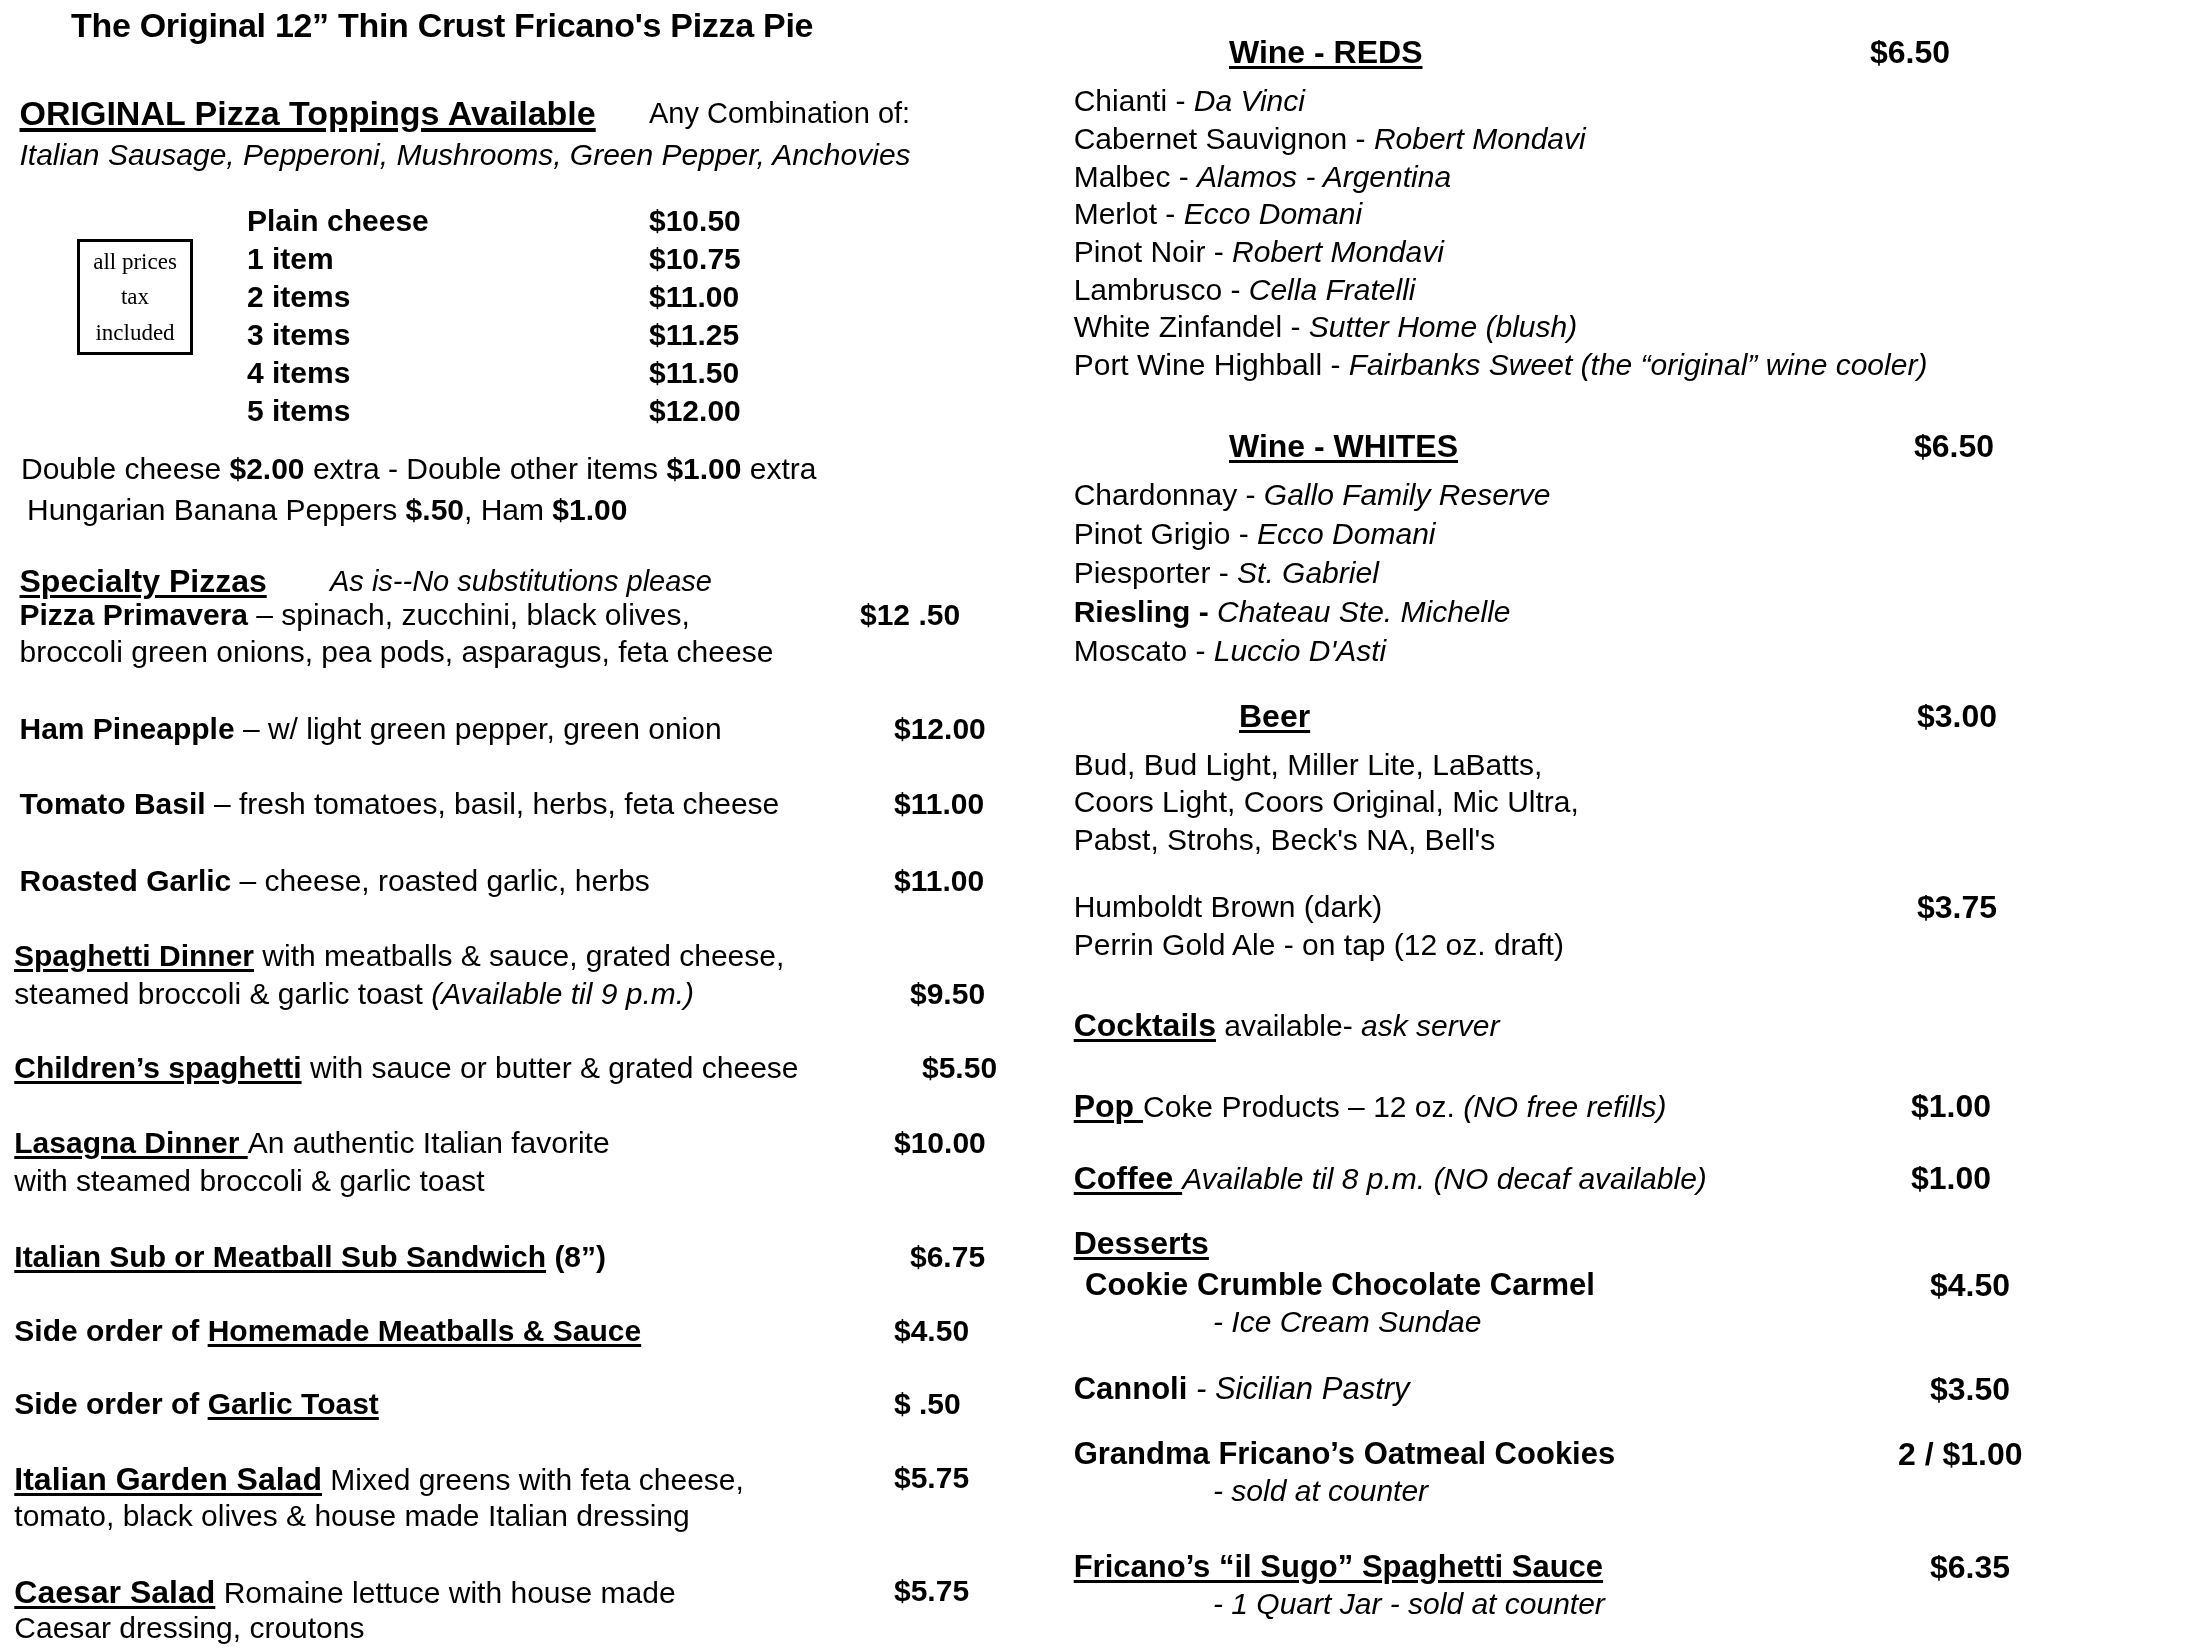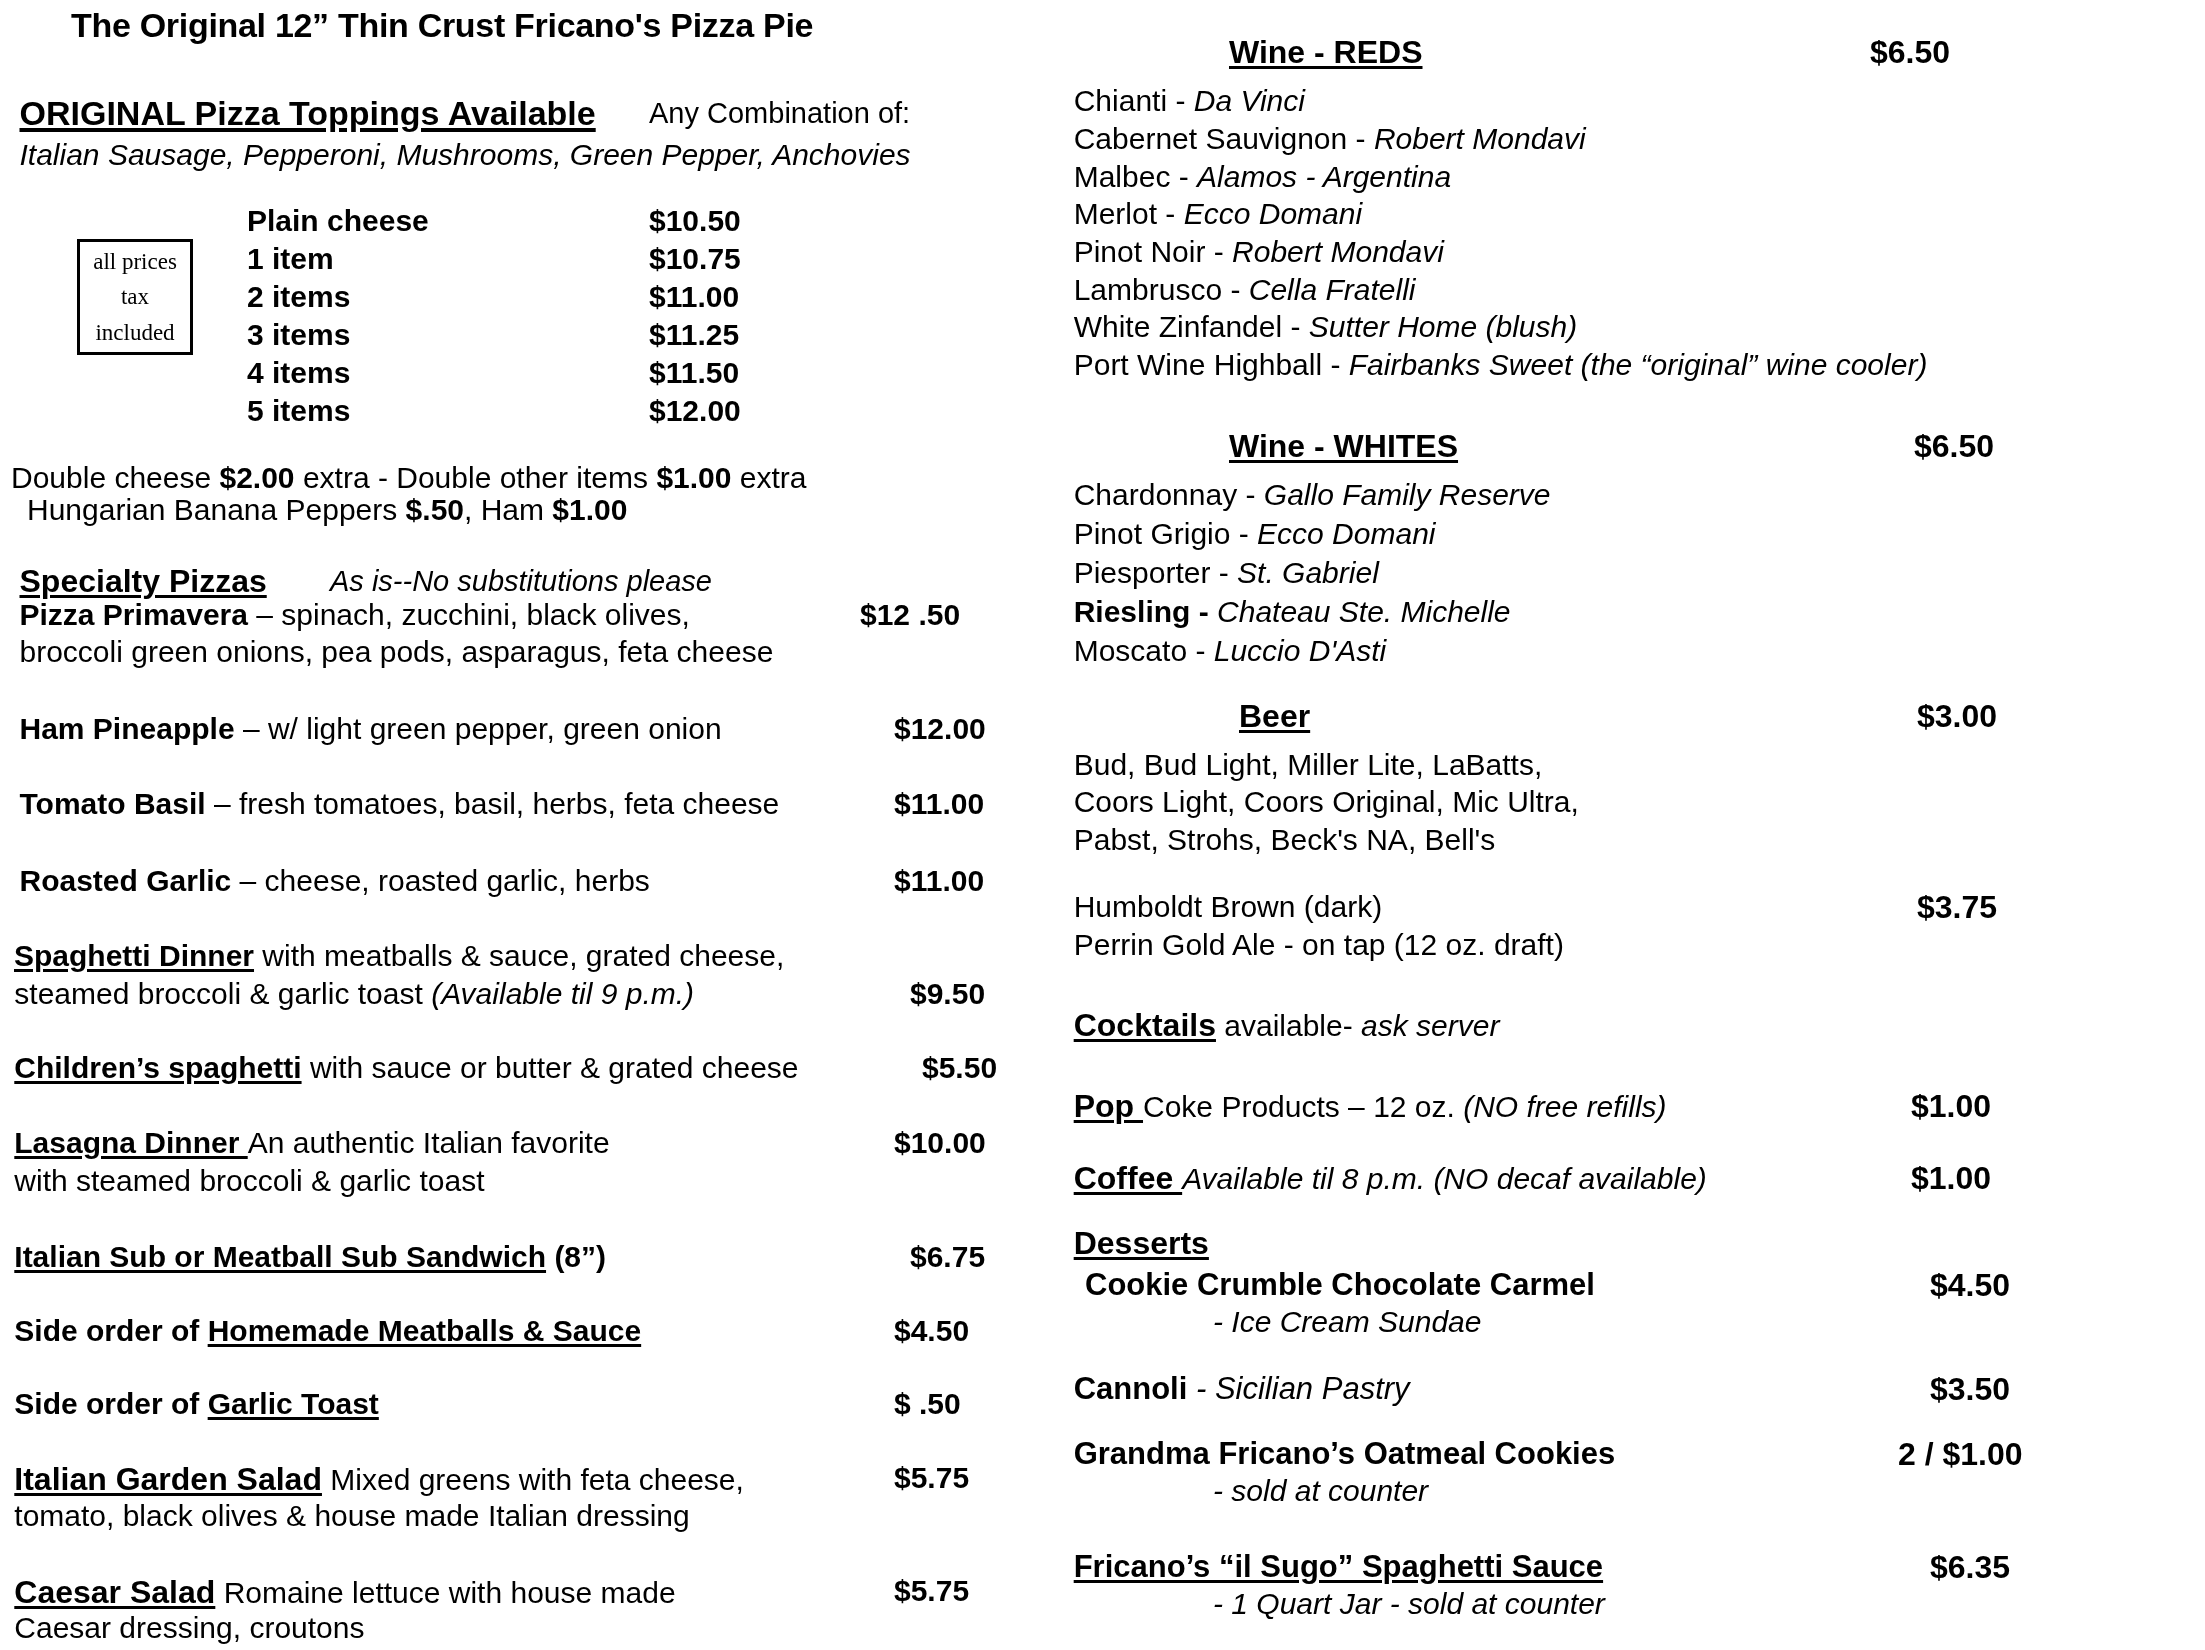--- a/index.html
+++ b/index.html
@@ -95,21 +95,21 @@
   #price-table .row {
     display: flex;
     font-size: 30px;
     font-weight: bold;
     height: 38px;
     align-items: flex-start;
   }
   #price-table .lbl { width: 402px; }
   #price-table .amt { width: 208px; }
 
-  #dbl1 { left: 11px; top: 454px; font-size: 30px; margin-top: 9px; }
+  #dbl1 { left: 21px; top: 454px; font-size: 30px; }
   #dbl2 { left: 27px; top: 495px; font-size: 30px; }
 
   #spec-head { left: 19.5px; top: 565px; font-size: 32px; font-weight: bold; }
   #spec-sub  { left: 330px; top: 567px; font-size: 29px; font-style: italic; }
 
   .item { position: absolute; font-size: 30px; }
   .item .nm { font-weight: bold; }
   .price  { position: absolute; font-size: 30px; font-weight: bold; }
 
   

